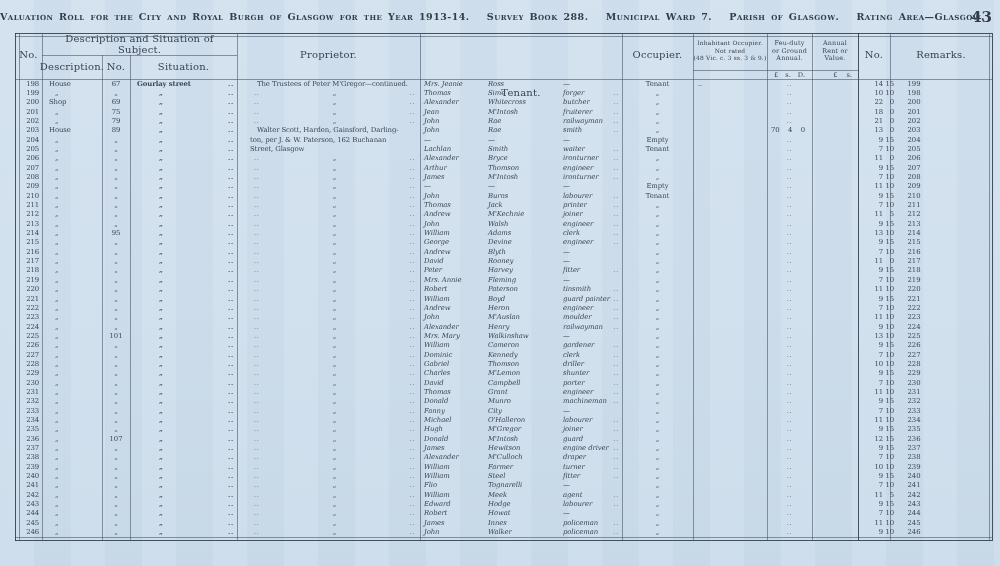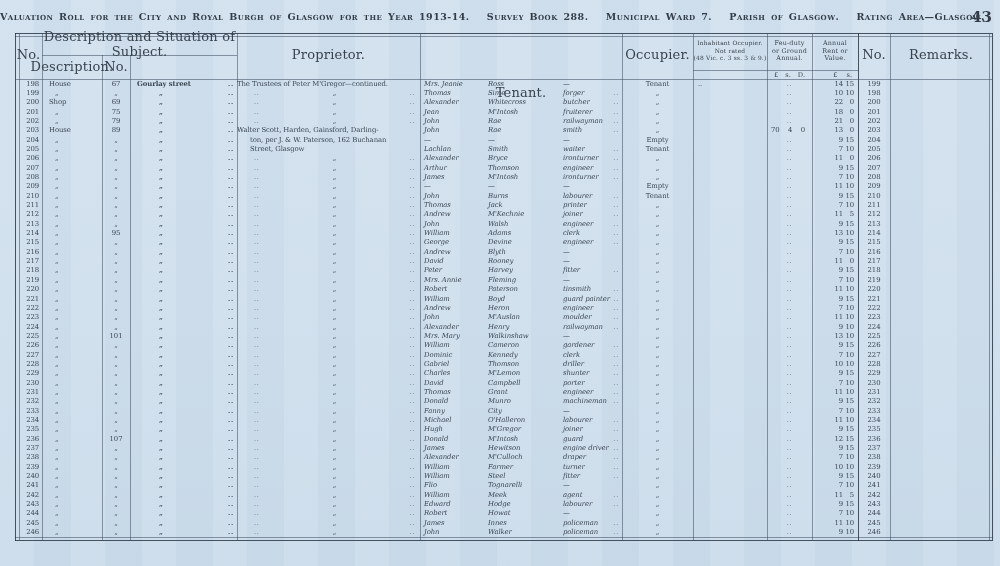--- a/index.html
+++ b/index.html
@@ -27,54 +27,54 @@
     position:absolute;right:8px;top:0;font-weight:700;font-size:15px;line-height:16px;color:#333d49;
   }
   
   .h,.v{position:absolute;background:rgba(62,77,97,0.55);}
   .h{height:0.8px;}
   .v{width:0.8px;}
   .heavy{background:rgba(38,50,66,0.82);}
   
   .hc{
     position:absolute;display:flex;align-items:center;justify-content:center;
-    text-align:center;font-size:13px;color:#39434e;letter-spacing:.2px;
+    text-align:center;font-size:10px;color:#39434e;letter-spacing:.2px;
   }
   .hc .stack{display:flex;flex-direction:column;gap:0;}
   .hc .stack span{display:block;line-height:7.4px;}
   .small3{font-size:5.9px;}
   .units-feu{position:absolute;display:flex;justify-content:space-between;align-items:center;
     font-size:6.6px;color:#39434e;}
   .units-ann{position:absolute;display:flex;justify-content:flex-end;gap:9px;align-items:center;
     font-size:6.6px;color:#39434e;}
   
   #rows{position:absolute;left:19px;top:79.6px;width:972px;display:flex;flex-direction:column;}
   .trow{display:flex;flex:none;height:9.355px;line-height:9.355px;font-size:6.9px;letter-spacing:-0.1px;color:#3c4754;}
   .c{flex:none;position:relative;white-space:nowrap;}
   .cn   {width:23px;text-align:right;padding-right:3px;box-sizing:border-box;}
   .cdesc{width:60px;padding-left:7px;box-sizing:border-box;}
   .cdesc.dit{padding-left:13px;color:#49545f;}
   .cno2 {width:28px;text-align:center;}
   .csit {width:107px;display:flex;box-sizing:border-box;padding-left:7px;padding-right:3px;font-weight:bold;}
   .csit .sit-text{flex:1;}
   .csit .sit-text.dit2{padding-left:22px;}
   .cprop{width:183px;box-sizing:border-box;}
-  .cprop .ptext{padding-left:0;}
+  .cprop .ptext{padding-left:20px;}
   .cprop .ptext.indent{padding-left:13px;}
   .cprop.pdit{display:flex;justify-content:space-between;padding:0 5px 0 17px;box-sizing:border-box;}
   .cten {width:202px;display:flex;box-sizing:border-box;padding-left:4px;padding-right:3px;font-style:italic;}
   .cten .t1{width:64px;flex:none;}
   .cten .t2{width:75px;flex:none;}
   .cten .t3{flex:1;}
   .cten .tdots{flex:none;width:9px;text-align:right;}
   .cocc {width:71px;text-align:center;}
   .cinh {width:74px;padding-left:5px;box-sizing:border-box;}
   .cfeu {width:45px;text-align:center;}
   .cfeu.spread{display:flex;justify-content:space-between;padding:0 7px 0 4px;box-sizing:border-box;text-align:right;}
-  .cval {width:46px;display:flex;box-sizing:border-box;}
+  .cval {width:46px;display:flex;box-sizing:border-box;margin-left:40px;}
   .cval .vp{flex:1;text-align:right;}
   .cval .vs{width:15px;flex:none;text-align:right;padding-right:4px;box-sizing:border-box;}
   .cnr  {width:32px;text-align:center;}
   .crem {width:101px;}
   .dots{color:#4a5560;letter-spacing:.8px;font-size:6.4px;}
   .ditc{color:#49545f;}
 </style>
 </head>
 <body>
 
@@ -115,20 +115,23 @@
   </div>
   <div class="hc" style="left:42px;top:33px;width:195px;height:22px;">
     <span>Description and Situation of Subject.</span>
   </div>
   <div class="hc" style="left:42px;top:55px;width:60px;height:22px;">
     <span>Description.</span>
   </div>
   <div class="hc" style="left:102px;top:55px;width:28px;height:22px;">
     <span>No.</span>
   </div>
+  <div class="hc" style="left:130px;top:55px;width:107px;height:22px;">
+    <span>Situation.</span>
+  </div>
   <div class="hc" style="left:237px;top:33px;width:183px;height:42px;align-items:center;">
     <span>Proprietor.</span>
   </div>
   <div class="hc" style="left:420px;top:33px;width:202px;height:42px;margin-top:38px;">
     <span>Tenant.</span>
   </div>
   <div class="hc" style="left:622px;top:33px;width:71px;height:42px;">
     <span>Occupier.</span>
   </div>
   <div class="hc small3" style="left:693px;top:33px;width:74px;height:37px;">

